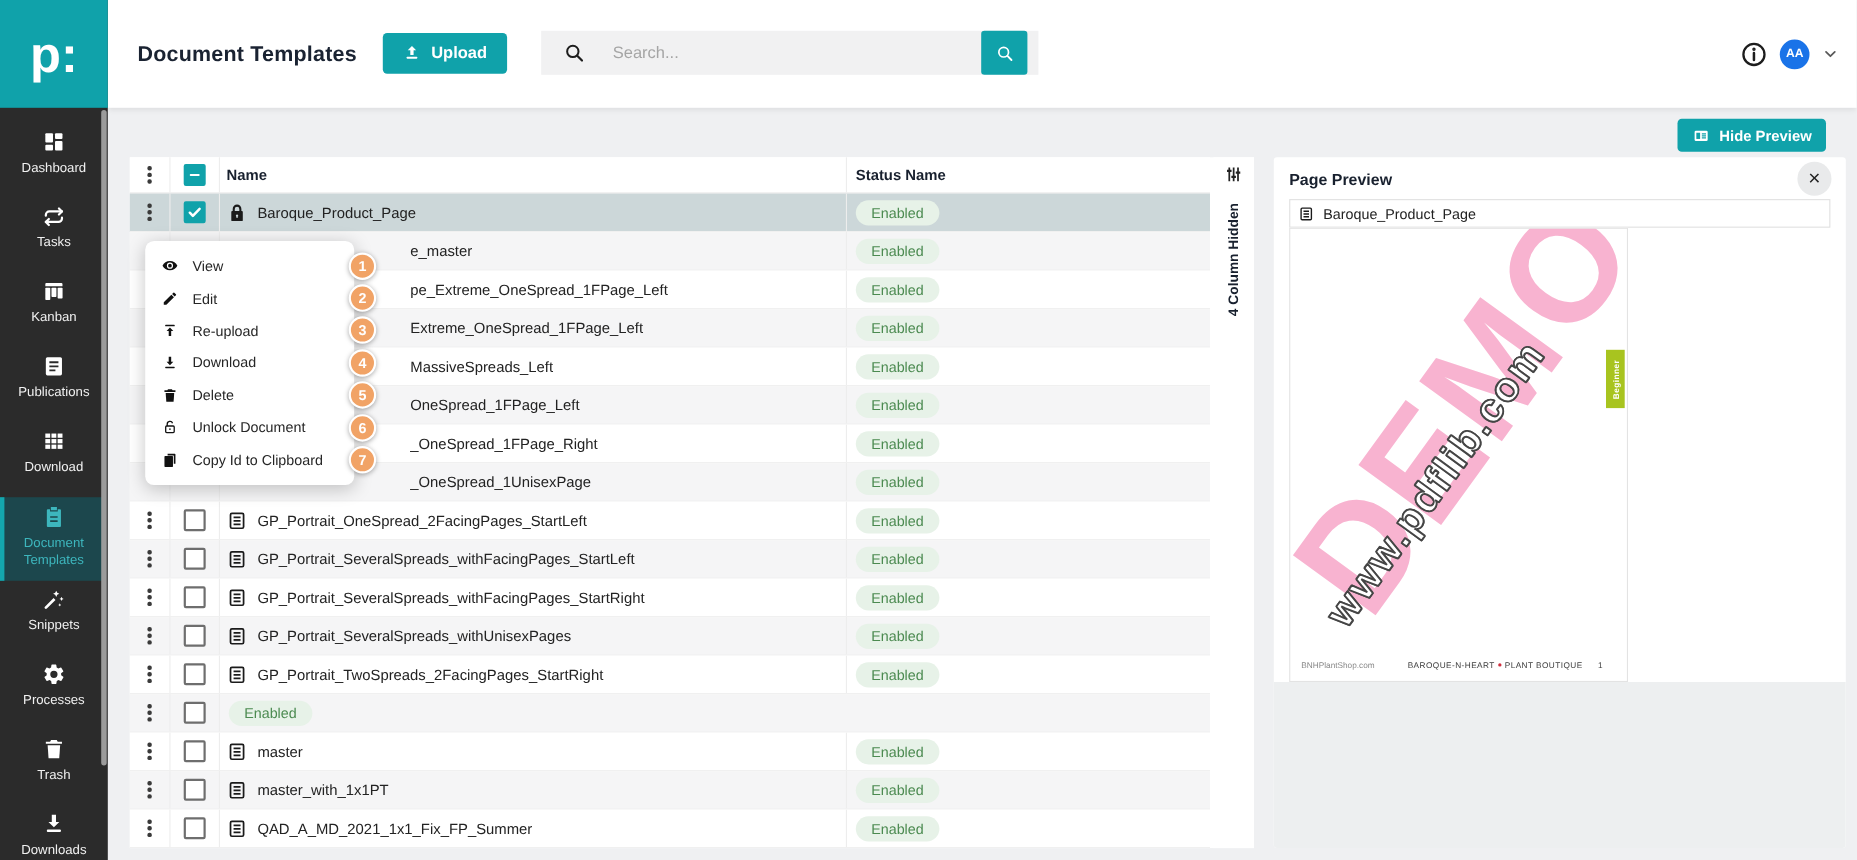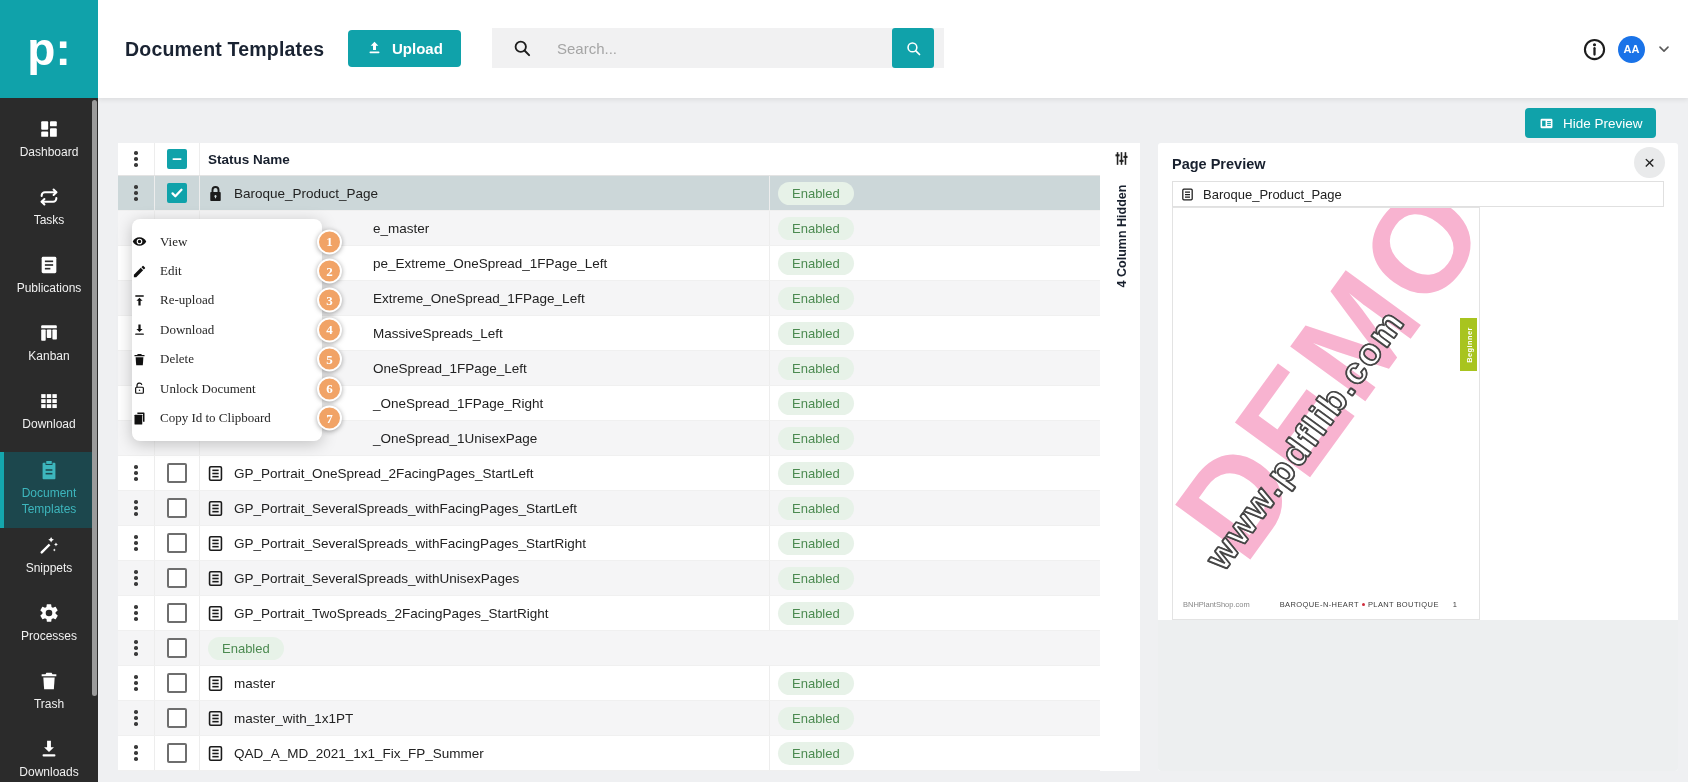--- a/index.html
+++ b/index.html
@@ -39,21 +39,21 @@
   .search-go .ic{width:17px;height:17px;color:#fff;}
   .top-right{position:absolute;right:16px;top:0;height:98px;display:flex;align-items:center;gap:11px;}
   .info-btn{width:25px;height:25px;color:#1d1d1d;background:none;border:none;padding:0;cursor:pointer;}
   .avatar{width:27px;height:27px;border-radius:50%;background:#1a73e8;color:#fff;font-size:11px;font-weight:700;
           display:flex;align-items:center;justify-content:center;cursor:pointer;}
   .chev{width:16px;height:16px;color:#5a5a5a;cursor:pointer;}
 
   
   .content{position:absolute;left:98px;top:98px;width:1590px;height:684px;}
   .btn-hide-preview{position:absolute;left:1427px;top:10px;height:30px;padding:0 13px;background:#10a2aa;color:#fff;
-                    border:none;border-radius:4px;font-size:13.5px;font-weight:400;display:flex;align-items:center;gap:8px;cursor:pointer;z-index:5;}
+                    border:none;border-radius:4px;font-size:13.5px;font-weight:700;display:flex;align-items:center;gap:8px;cursor:pointer;z-index:5;}
   .btn-hide-preview .ic{width:17px;height:15px;}
 
   
   .table-card{position:absolute;left:20px;top:45px;width:1022px;height:628px;background:#fff;}
   .thead{position:absolute;left:0;top:0;width:982px;height:33px;display:flex;box-sizing:border-box;
          border-bottom:1px solid #e3e3e3;background:#fff;font-weight:700;font-size:13.5px;color:#18202e;}
   .c-kebab{width:37px;min-width:37px;height:100%;display:flex;align-items:center;justify-content:center;
            border-right:1px solid #ededed;box-sizing:border-box;}
   .c-check{width:45px;min-width:45px;height:100%;display:flex;align-items:center;justify-content:center;
            border-right:1px solid #ededed;box-sizing:border-box;}
@@ -75,22 +75,22 @@
 
   
   .strip{position:absolute;right:0;top:0;width:37px;height:628px;background:#fff;}
   .strip-ic{position:absolute;top:6px;left:9px;width:19px;height:19px;color:#222;cursor:pointer;}
   .strip-label{position:absolute;top:86px;left:-47px;width:131px;text-align:center;transform:rotate(-90deg);
                font-size:12.5px;font-weight:700;color:#18202e;white-space:nowrap;cursor:pointer;}
 
   
   .menu{position:absolute;left:34px;top:121px;width:190px;height:222px;background:#fff;border-radius:8px;
         box-shadow:0 3px 16px rgba(0,0,0,.22);z-index:20;padding:8px 0;box-sizing:border-box;}
-  .menu-item{position:relative;height:29.4px;display:flex;align-items:center;gap:13px;
-             font-size:13px;color:#262626;cursor:pointer;font-family:Liberation Serif, serif;}
+  .menu-item{position:relative;height:29.4px;display:flex;align-items:center;gap:13px;padding-left:15px;
+             font-size:13px;color:#262626;cursor:pointer;}
   .menu-item .ic{width:15px;height:15px;color:#111;flex:none;}
   .badge{position:absolute;right:-20px;top:50%;transform:translateY(-50%);width:25px;height:25px;border-radius:50%;
          background:#f1a366;border:2px solid #fff;box-shadow:0 1px 5px rgba(0,0,0,.35);color:#fff;font-weight:700;
          font-size:13px;display:flex;align-items:center;justify-content:center;box-sizing:border-box;}
 
   
   .preview{position:absolute;left:1060px;top:45px;width:520px;height:628px;background:#fff;border-radius:3px;overflow:hidden;}
   .pv-title{position:absolute;left:14px;top:13px;font-size:14.5px;font-weight:700;color:#18202e;}
   .pv-close{position:absolute;right:13px;top:4px;width:31px;height:31px;border-radius:50%;background:#e9eaeb;border:none;
             font-size:19px;color:#222;display:flex;align-items:center;justify-content:center;cursor:pointer;line-height:1;}
@@ -139,41 +139,41 @@
             <path d="M17 3.8l3 3-3 3"></path>
             <path d="M20 6.8H7.5a3.5 3.5 0 0 0-3.5 3.5v.7"></path>
             <path d="M7 20.2l-3-3 3-3"></path>
             <path d="M4 17.2h12.5a3.5 3.5 0 0 0 3.5-3.5V13"></path>
           </svg>
         </span>
     <span class="sb-label">Tasks</span>
   </div>
   <div class="sb-item">
     <span class="ic">
+          <svg viewBox="0 0 24 24" fill="currentColor">
+            <path d="M4.5 3.5h15a1 1 0 0 1 1 1v2.2h-17V4.5a1 1 0 0 1 1-1z"></path>
+            <rect x="3.5" y="8.2" width="4.9" height="12.3" rx="0.8"></rect>
+            <rect x="9.6" y="8.2" width="4.9" height="9.3" rx="0.8"></rect>
+            <rect x="15.7" y="8.2" width="4.9" height="10.8" rx="0.8"></rect>
+          </svg>
+        </span>
+    <span class="sb-label">Kanban</span>
+  </div>
+  <div class="sb-item">
+    <span class="ic">
           <svg viewBox="0 0 24 24">
             <rect x="4" y="3" width="16" height="18" rx="1.6" fill="currentColor"></rect>
             <g stroke="#2b2b2b" stroke-width="1.8">
               <line x1="7.5" y1="8" x2="16.5" y2="8"></line>
               <line x1="7.5" y1="12" x2="16.5" y2="12"></line>
               <line x1="7.5" y1="16" x2="13.5" y2="16"></line>
             </g>
           </svg>
         </span>
     <span class="sb-label">Publications</span>
-  </div>
-  <div class="sb-item">
-    <span class="ic">
-          <svg viewBox="0 0 24 24" fill="currentColor">
-            <path d="M4.5 3.5h15a1 1 0 0 1 1 1v2.2h-17V4.5a1 1 0 0 1 1-1z"></path>
-            <rect x="3.5" y="8.2" width="4.9" height="12.3" rx="0.8"></rect>
-            <rect x="9.6" y="8.2" width="4.9" height="9.3" rx="0.8"></rect>
-            <rect x="15.7" y="8.2" width="4.9" height="10.8" rx="0.8"></rect>
-          </svg>
-        </span>
-    <span class="sb-label">Kanban</span>
   </div>
   <div class="sb-item">
     <span class="ic">
           <svg viewBox="0 0 24 24" fill="currentColor">
             <g>
               <rect x="3.5" y="4.5" width="4.8" height="4.2"></rect>
               <rect x="9.6" y="4.5" width="4.8" height="4.2"></rect>
               <rect x="15.7" y="4.5" width="4.8" height="4.2"></rect>
               <rect x="3.5" y="10" width="4.8" height="4.2"></rect>
               <rect x="9.6" y="10" width="4.8" height="4.2"></rect>
@@ -315,20 +315,23 @@
             <i></i>
           </span>
       </div>
       <div class="c-check">
         <span class="cb indet ic">
             <svg viewBox="0 0 24 24">
               <rect x="5.3" y="10.7" width="13.4" height="2.7" rx="1" fill="#fff"></rect>
             </svg>
           </span>
       </div>
+      <div class="c-name">
+        <span>Name</span>
+      </div>
       <div class="c-status">
         <span>Status Name</span>
       </div>
     </div>
     <div class="rows" id="table-rows">
   <div class="row selected">
     <div class="c-kebab">
       <span class="kebab">
               <i></i>
               <i></i>

